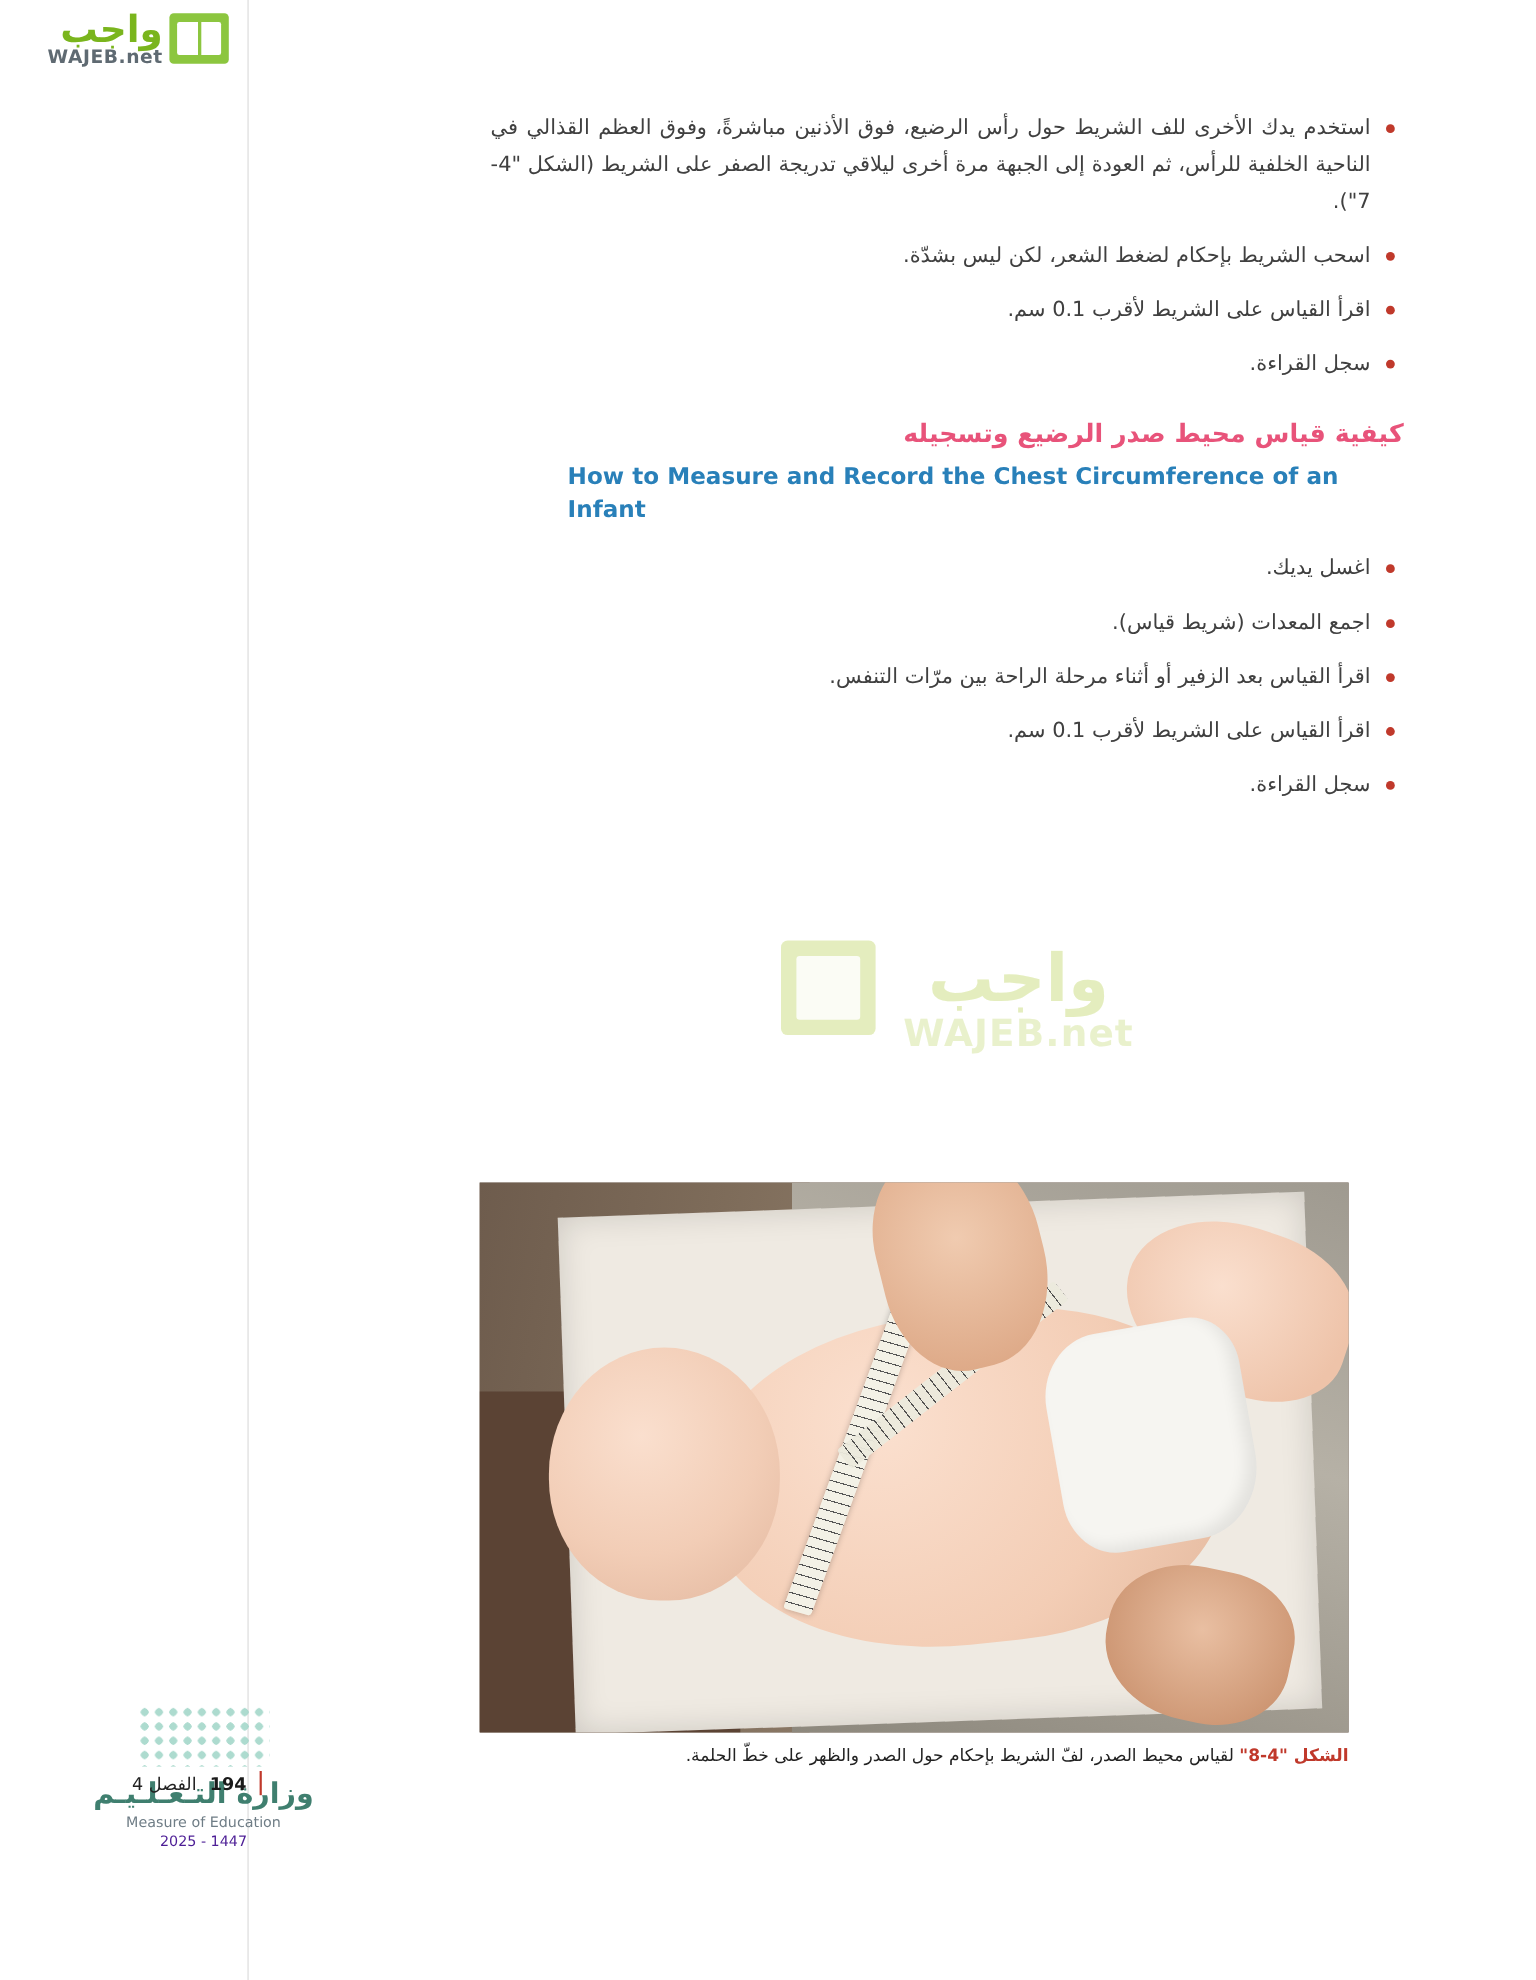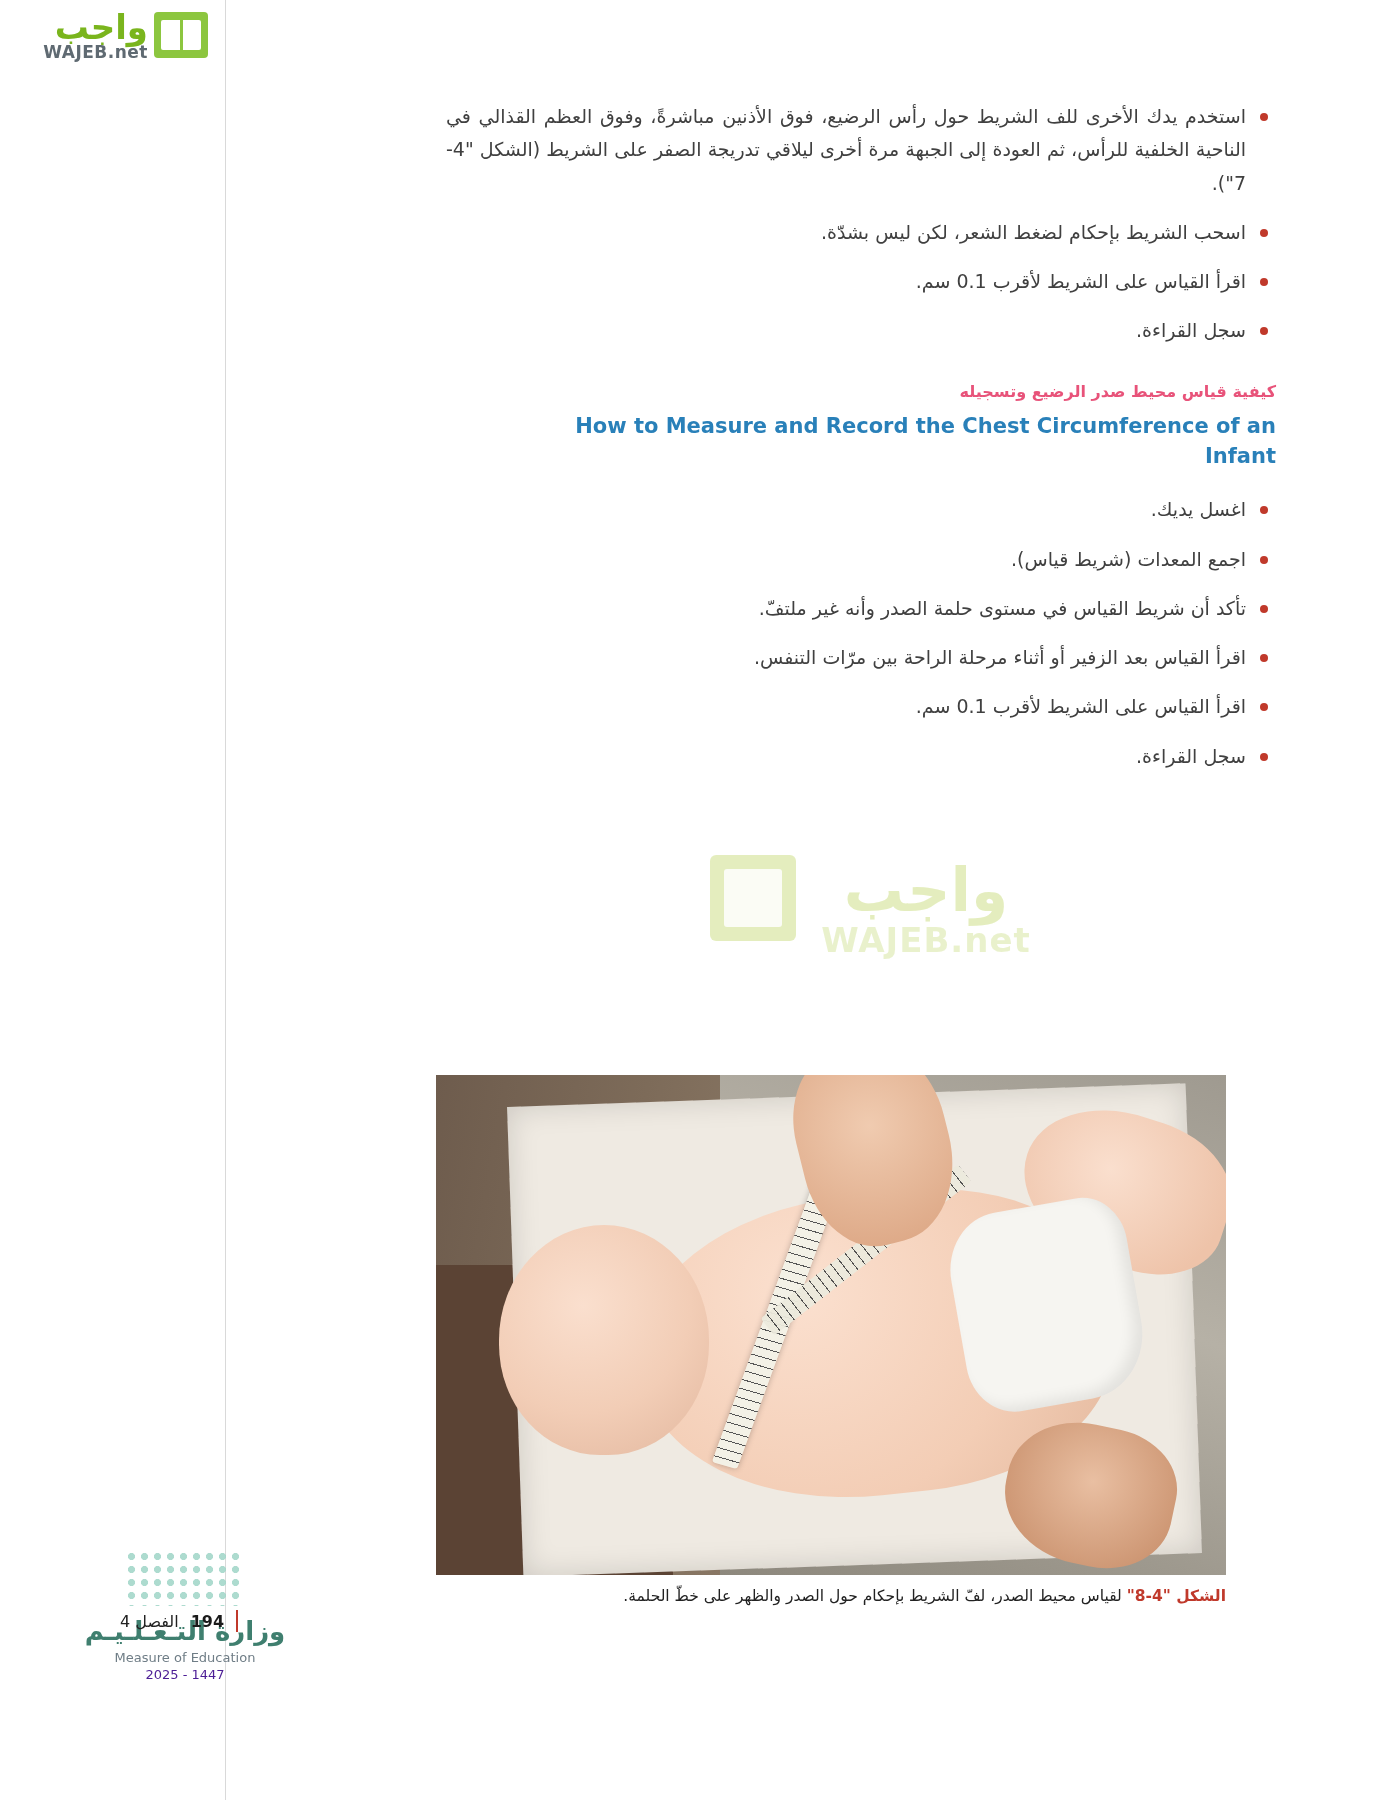--- a/index.html
+++ b/index.html
@@ -120,33 +120,33 @@
     height: 8px;
     border-radius: 50%;
     background: #c0392b;
   }
   ul.bullets > li.justify-full {
     text-align: justify;
     text-align-last: right;
   }
 
   .heading-ar {
-    font-size: 16px;
+    font-size: 23px;
     font-weight: bold;
     color: #e8537a;
     text-align: right;
     margin: 34px 0 10px 0;
     letter-spacing: 0;
   }
   .heading-en {
     font-size: 21px;
     font-weight: bold;
     color: #2980b9;
     direction: ltr;
-    text-align: right;
+    text-align: left;
     line-height: 1.45;
     margin: 0 0 22px 0;
     max-width: 760px;
   }
 
   
   .figure-wrap {
     position: absolute;
     top: 1075px;
     right: 170px;
@@ -417,21 +417,20 @@
       <li>اقرأ القياس على الشريط لأقرب 0.1 سم.</li>
       <li>سجل القراءة.</li>
     </ul>
 
     <h2 class="heading-ar">كيفية قياس محيط صدر الرضيع وتسجيله</h2>
     <h3 class="heading-en">How to Measure and Record the Chest Circumference of an Infant</h3>
 
     <ul class="bullets">
       <li>اغسل يديك.</li>
       <li>اجمع المعدات (شريط قياس).</li>
-      <li>تأكد أن شريط القياس في مستوى حلمة الصدر وأنه غير ملتفّ.</li>
       <li>اقرأ القياس بعد الزفير أو أثناء مرحلة الراحة بين مرّات التنفس.</li>
       <li>اقرأ القياس على الشريط لأقرب 0.1 سم.</li>
       <li>سجل القراءة.</li>
     </ul>
   </div>
 
   <div class="wm-square"></div>
   <div class="wm-overlay">
     <div class="wm-ar">واجب</div>
     <div class="wm-en">WAJEB.net</div>

